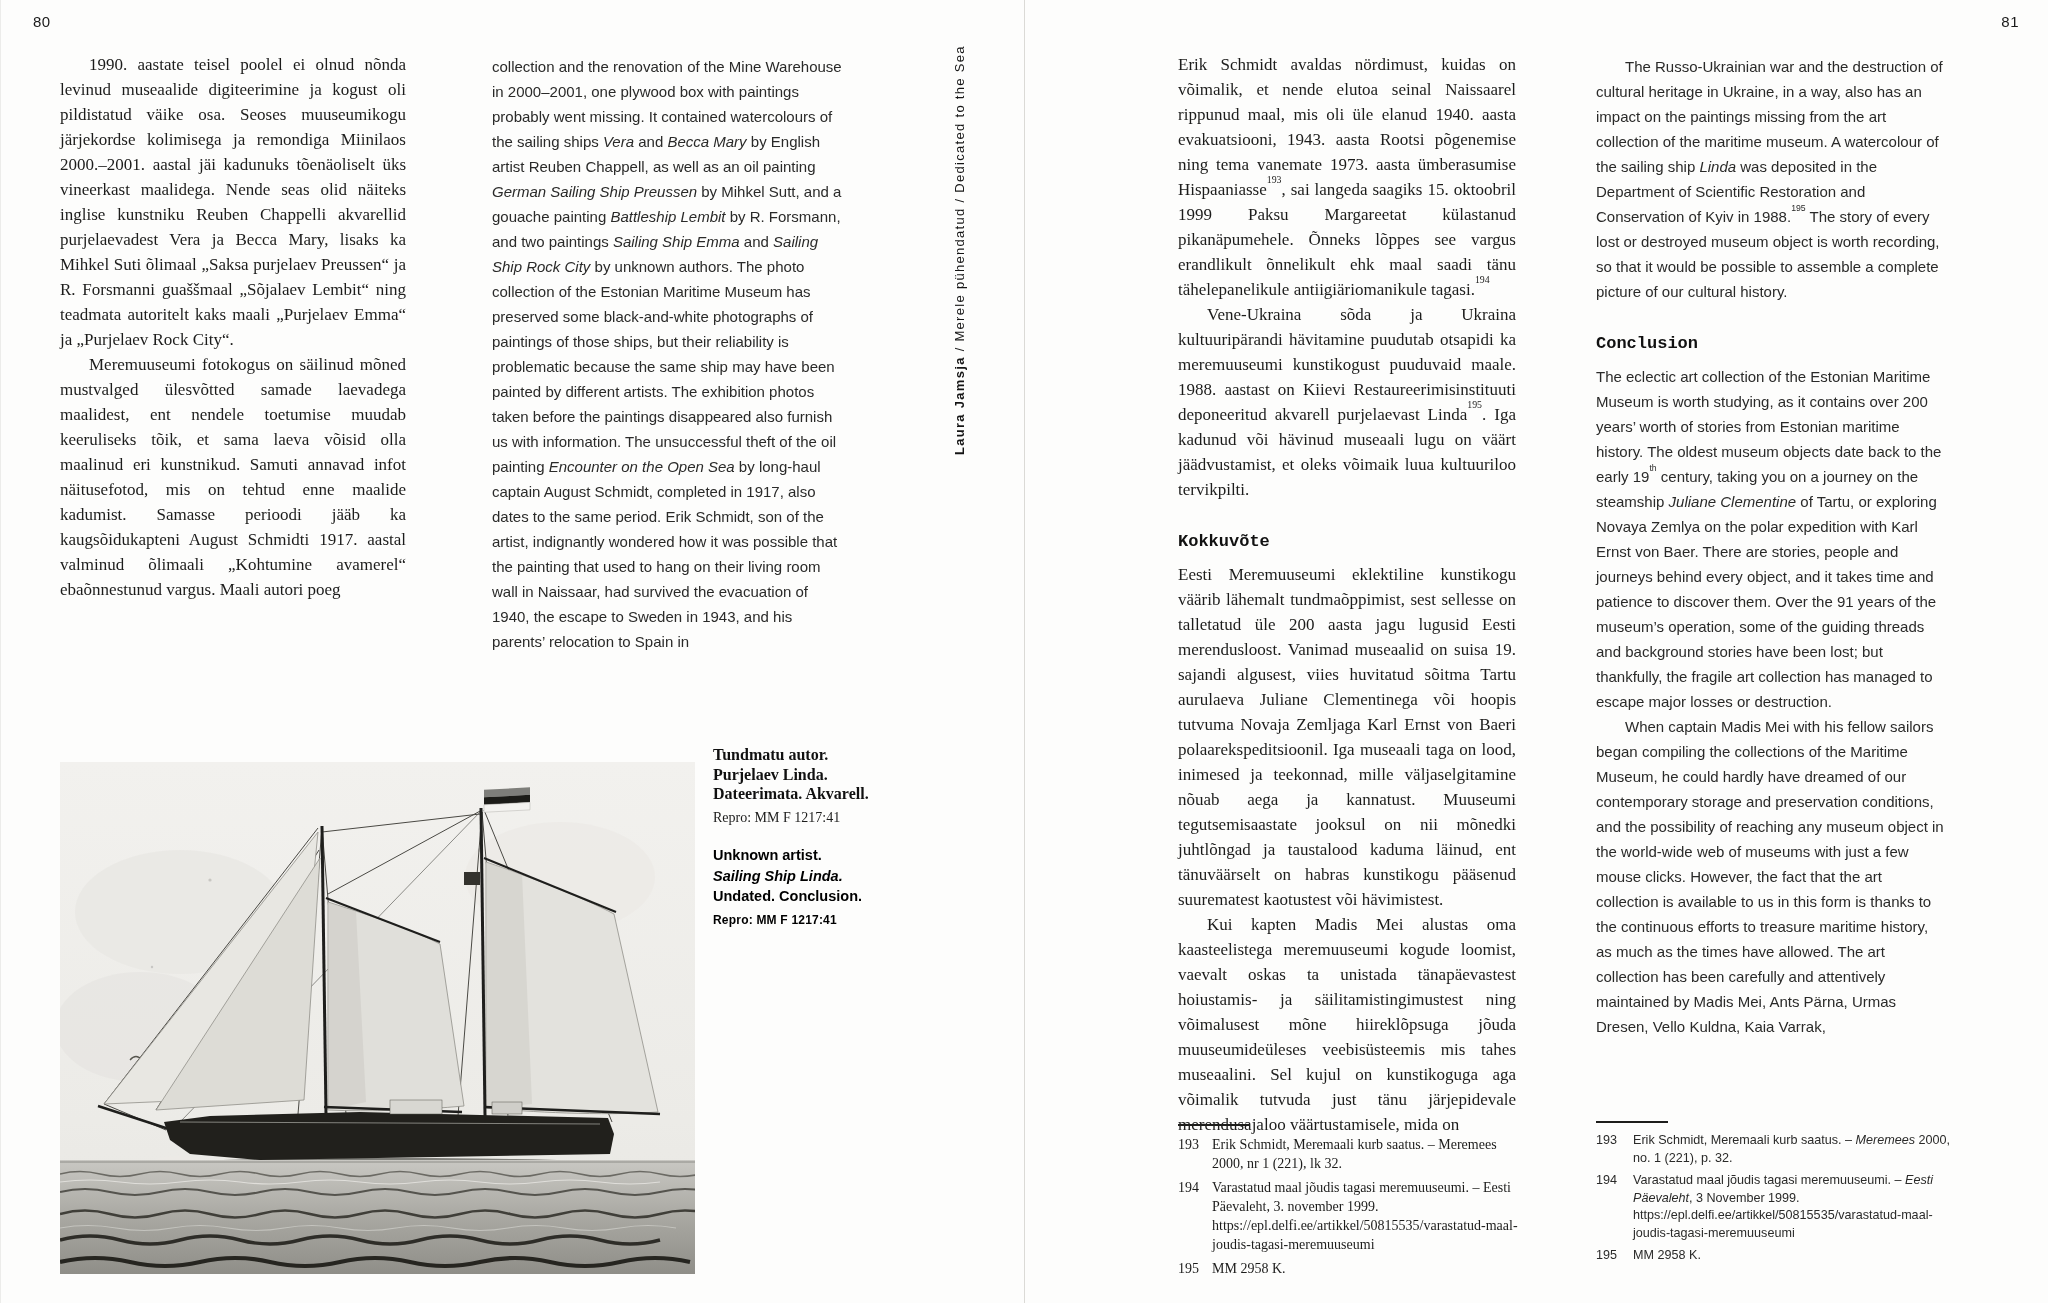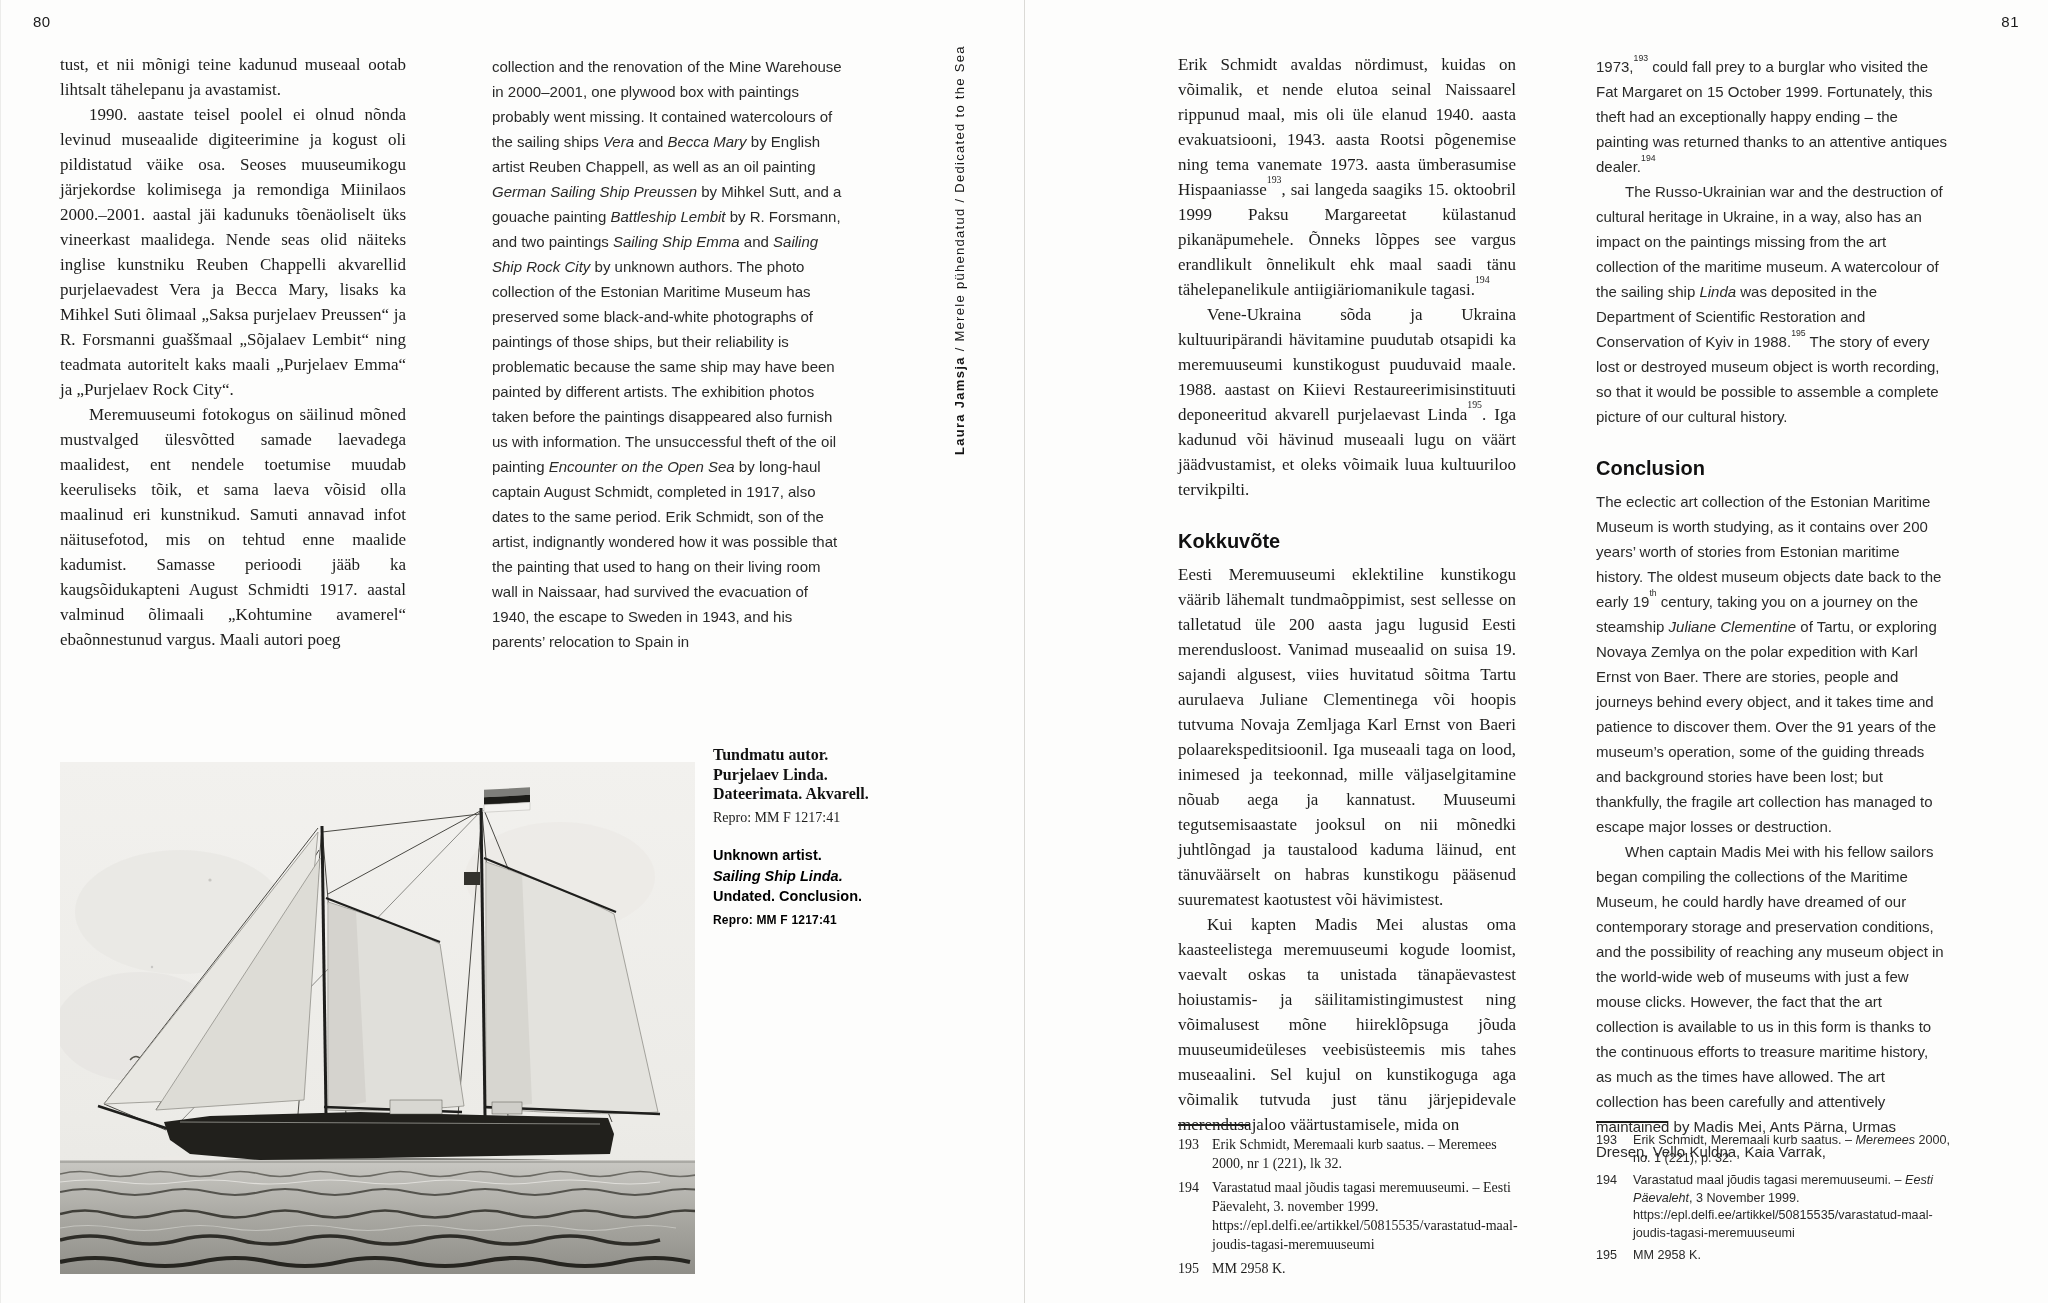--- a/index.html
+++ b/index.html
@@ -23,21 +23,21 @@
   .sanscol p{margin:0;}
   .indent{text-indent:29px;}
   sup{font-size:.58em;line-height:0;position:relative;top:-.55em;letter-spacing:0;}
   i{font-style:italic;}
 
   #colA{left:60px;top:52px;width:346px;}
   #colB{left:492px;top:54px;width:354px;}
   #col1{left:1178px;top:52px;width:338px;}
   #col2{left:1596px;top:54px;width:352px;}
 
-  .subhead{font-family:Liberation Sans, sans-serif;font-weight:bold;font-size:20px;color:#111;
+  .subhead{font-family:Liberation Mono, monospace;font-weight:bold;font-size:17px;color:#111;
            margin:27px 0 8px 0;text-align:left;text-indent:0;}
 
   
   .sidebar{position:absolute;left:952px;top:455px;transform:rotate(-90deg);transform-origin:0 0;
            font-family:"Liberation Sans",sans-serif;font-size:13px;letter-spacing:1.3px;
            white-space:nowrap;color:#141414;}
   .sidebar b{font-weight:bold;}
 
   
   .figure{position:absolute;left:60px;top:762px;width:635px;height:512px;background:#f0efec;}
@@ -64,21 +64,20 @@
 </head>
 <body>
 
 <div class="spread">
   <div class="edge"></div>
   <div class="gutter"></div>
 
   <div class="pagenum" id="pn80">80</div>
 
   <div class="serifcol" id="colA" lang="et">
-    <p>tust, et nii mõnigi teine kadunud museaal ootab lihtsalt tähelepanu ja avastamist.</p>
     <p class="indent">1990. aastate teisel poolel ei olnud nõnda levinud museaalide digiteerimine ja kogust oli pildistatud väike osa. Seoses muuseumikogu järjekordse kolimisega ja remondiga Miinilaos 2000.–2001. aastal jäi kadunuks tõenäoliselt üks vineerkast maalidega. Nende seas olid näiteks inglise kunstniku Reuben Chappelli akvarellid purjelaevadest Vera ja Becca Mary, lisaks ka Mihkel Suti õlimaal „Saksa purjelaev Preussen“ ja R. Forsmanni guaššmaal „Sõjalaev Lembit“ ning teadmata autoritelt kaks maali „Purjelaev Emma“ ja „Purjelaev Rock City“.</p>
     <p class="indent">Meremuuseumi fotokogus on säilinud mõned mustvalged ülesvõtted samade laevadega maalidest, ent nendele toetumise muudab keeruliseks tõik, et sama laeva võisid olla maalinud eri kunstnikud. Samuti annavad infot näitusefotod, mis on tehtud enne maalide kadumist. Samasse perioodi jääb ka kaugsõidukapteni August Schmidti 1917. aastal valminud õlimaali „Kohtumine avamerel“ ebaõnnestunud vargus. Maali autori poeg</p>
   </div>
 
   <div class="sanscol" id="colB" lang="en">
     <p>collection and the renovation of the Mine Warehouse in 2000–2001, one plywood box with paintings probably went missing. It contained watercolours of the sailing ships <i>Vera</i> and <i>Becca Mary</i> by English artist Reuben Chappell, as well as an oil painting <i>German Sailing Ship Preussen</i> by Mihkel Sutt, and a gouache painting <i>Battleship Lembit</i> by R. Forsmann, and two paintings <i>Sailing Ship Emma</i> and <i>Sailing Ship Rock City</i> by unknown authors. The photo collection of the Estonian Maritime Museum has preserved some black-and-white photographs of paintings of those ships, but their reliability is problematic because the same ship may have been painted by different artists. The exhibition photos taken before the paintings disappeared also furnish us with information. The unsuccessful theft of the oil painting <i>Encounter on the Open Sea</i> by long-haul captain August Schmidt, completed in 1917, also dates to the same period. Erik Schmidt, son of the artist, indignantly wondered how it was possible that the painting that used to hang on their living room wall in Naissaar, had survived the evacuation of 1940, the escape to Sweden in 1943, and his parents’ relocation to Spain in</p>
   </div>
 
   <div class="sidebar">
     <b>Laura Jamsja</b><span> / Merele pühendatud / Dedicated to the Sea</span>
@@ -196,21 +195,20 @@
 
   <div class="serifcol" id="col1" lang="et">
     <p>Erik Schmidt avaldas nördimust, kuidas on võimalik, et nende elutoa seinal Naissaarel rippunud maal, mis oli üle elanud 1940. aasta evakuatsiooni, 1943. aasta Rootsi põgenemise ning tema vanemate 1973. aasta ümberasumise Hispaaniasse<sup>193</sup>, sai langeda saagiks 15. oktoobril 1999 Paksu Margareetat külastanud pikanäpumehele. Õnneks lõppes see vargus erandlikult õnnelikult ehk maal saadi tänu tähelepanelikule antiigiäriomanikule tagasi.<sup>194</sup></p>
     <p class="indent">Vene-Ukraina sõda ja Ukraina kultuuripärandi hävitamine puudutab otsapidi ka meremuuseumi kunstikogust puuduvaid maale. 1988. aastast on Kiievi Restaureerimisinstituuti deponeeritud akvarell purjelaevast Linda<sup>195</sup>. Iga kadunud või hävinud museaali lugu on väärt jäädvustamist, et oleks võimaik luua kultuuriloo tervikpilti.</p>
     <h3 class="subhead">Kokkuvõte</h3>
     <p>Eesti Meremuuseumi eklektiline kunstikogu väärib lähemalt tundmaõppimist, sest sellesse on talletatud üle 200 aasta jagu lugusid Eesti merendusloost. Vanimad museaalid on suisa 19. sajandi algusest, viies huvitatud sõitma Tartu aurulaeva Juliane Clementinega või hoopis tutvuma Novaja Zemljaga Karl Ernst von Baeri polaarekspeditsioonil. Iga museaali taga on lood, inimesed ja teekonnad, mille väljaselgitamine nõuab aega ja kannatust. Muuseumi tegutsemisaastate jooksul on nii mõnedki juhtlõngad ja taustalood kaduma läinud, ent tänuväärselt on habras kunstikogu pääsenud suurematest kaotustest või hävimistest.</p>
     <p class="indent">Kui kapten Madis Mei alustas oma kaasteelistega meremuuseumi kogude loomist, vaevalt oskas ta unistada tänapäevastest hoiustamis- ja säilitamistingimustest ning võimalusest mõne hiireklõpsuga jõuda muuseumideüleses veebisüsteemis mis tahes museaalini. Sel kujul on kunstikoguga aga võimalik tutvuda just tänu järjepidevale merendusajaloo väärtustamisele, mida on</p>
   </div>
 
   <div class="sanscol" id="col2" lang="en">
-    <p>1973,<sup>193</sup> could fall prey to a burglar who visited the Fat Margaret on 15 October 1999. Fortunately, this theft had an exceptionally happy ending – the painting was returned thanks to an attentive antiques dealer.<sup>194</sup></p>
     <p class="indent">The Russo-Ukrainian war and the destruction of cultural heritage in Ukraine, in a way, also has an impact on the paintings missing from the art collection of the maritime museum. A watercolour of the sailing ship <i>Linda</i> was deposited in the Department of Scientific Restoration and Conservation of Kyiv in 1988.<sup>195</sup> The story of every lost or destroyed museum object is worth recording, so that it would be possible to assemble a complete picture of our cultural history.</p>
     <h3 class="subhead">Conclusion</h3>
     <p>The eclectic art collection of the Estonian Maritime Museum is worth studying, as it contains over 200 years’ worth of stories from Estonian maritime history. The oldest museum objects date back to the early 19<sup>th</sup> century, taking you on a journey on the steamship <i>Juliane Clementine</i> of Tartu, or exploring Novaya Zemlya on the polar expedition with Karl Ernst von Baer. There are stories, people and journeys behind every object, and it takes time and patience to discover them. Over the 91 years of the museum’s operation, some of the guiding threads and background stories have been lost; but thankfully, the fragile art collection has managed to escape major losses or destruction.</p>
     <p class="indent">When captain Madis Mei with his fellow sailors began compiling the collections of the Maritime Museum, he could hardly have dreamed of our contemporary storage and preservation conditions, and the possibility of reaching any museum object in the world-wide web of museums with just a few mouse clicks. However, the fact that the art collection is available to us in this form is thanks to the continuous efforts to treasure maritime history, as much as the times have allowed. The art collection has been carefully and attentively maintained by Madis Mei, Ants Pärna, Urmas Dresen, Vello Kuldna, Kaia Varrak,</p>
   </div>
 
   <div class="footnotes" id="fn-et">
     <div class="fnrule"></div>
     <div class="fn">
       <span class="fn-num">193</span>

